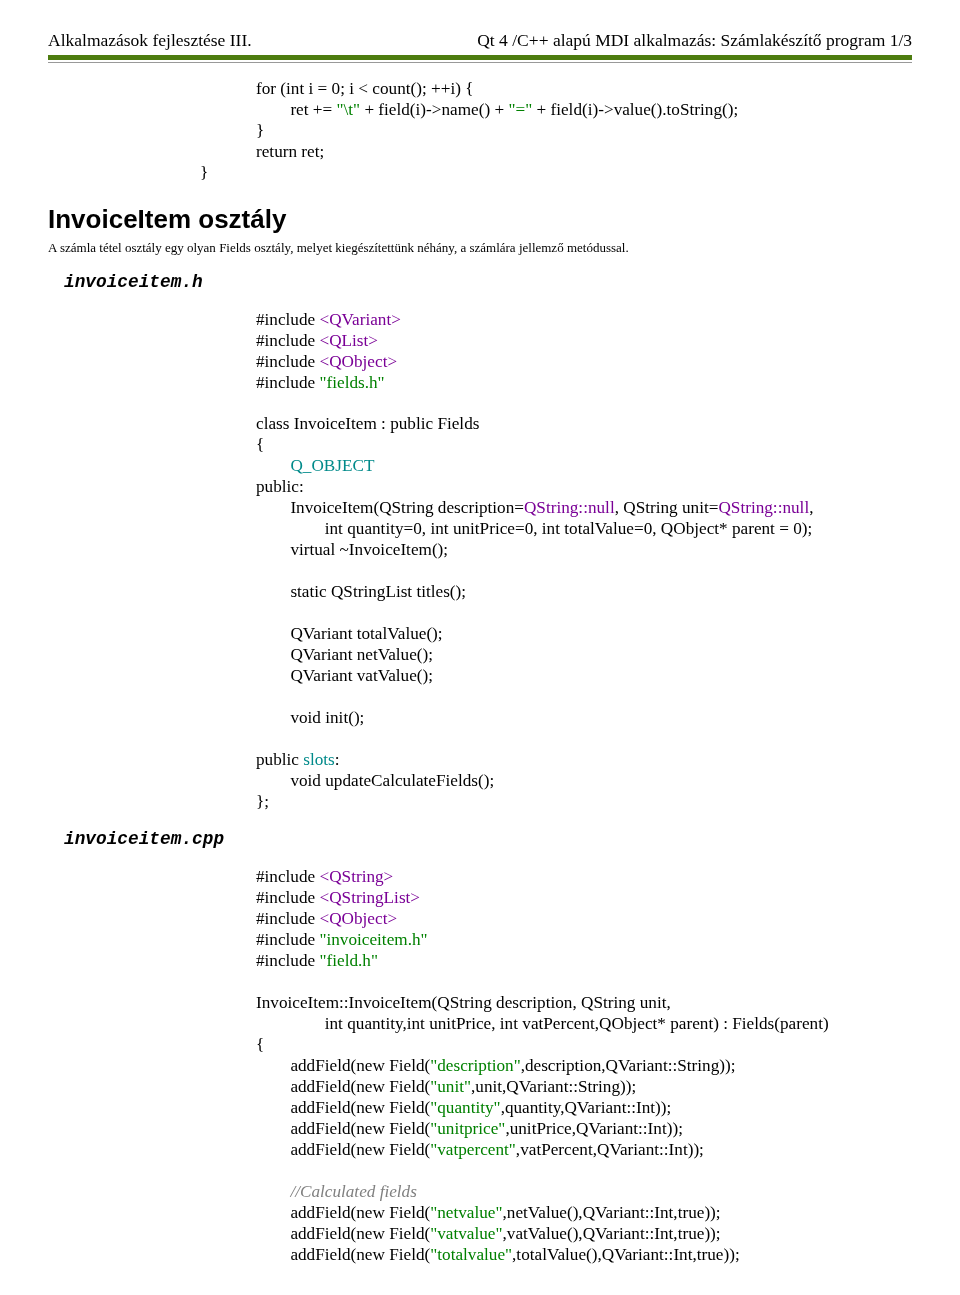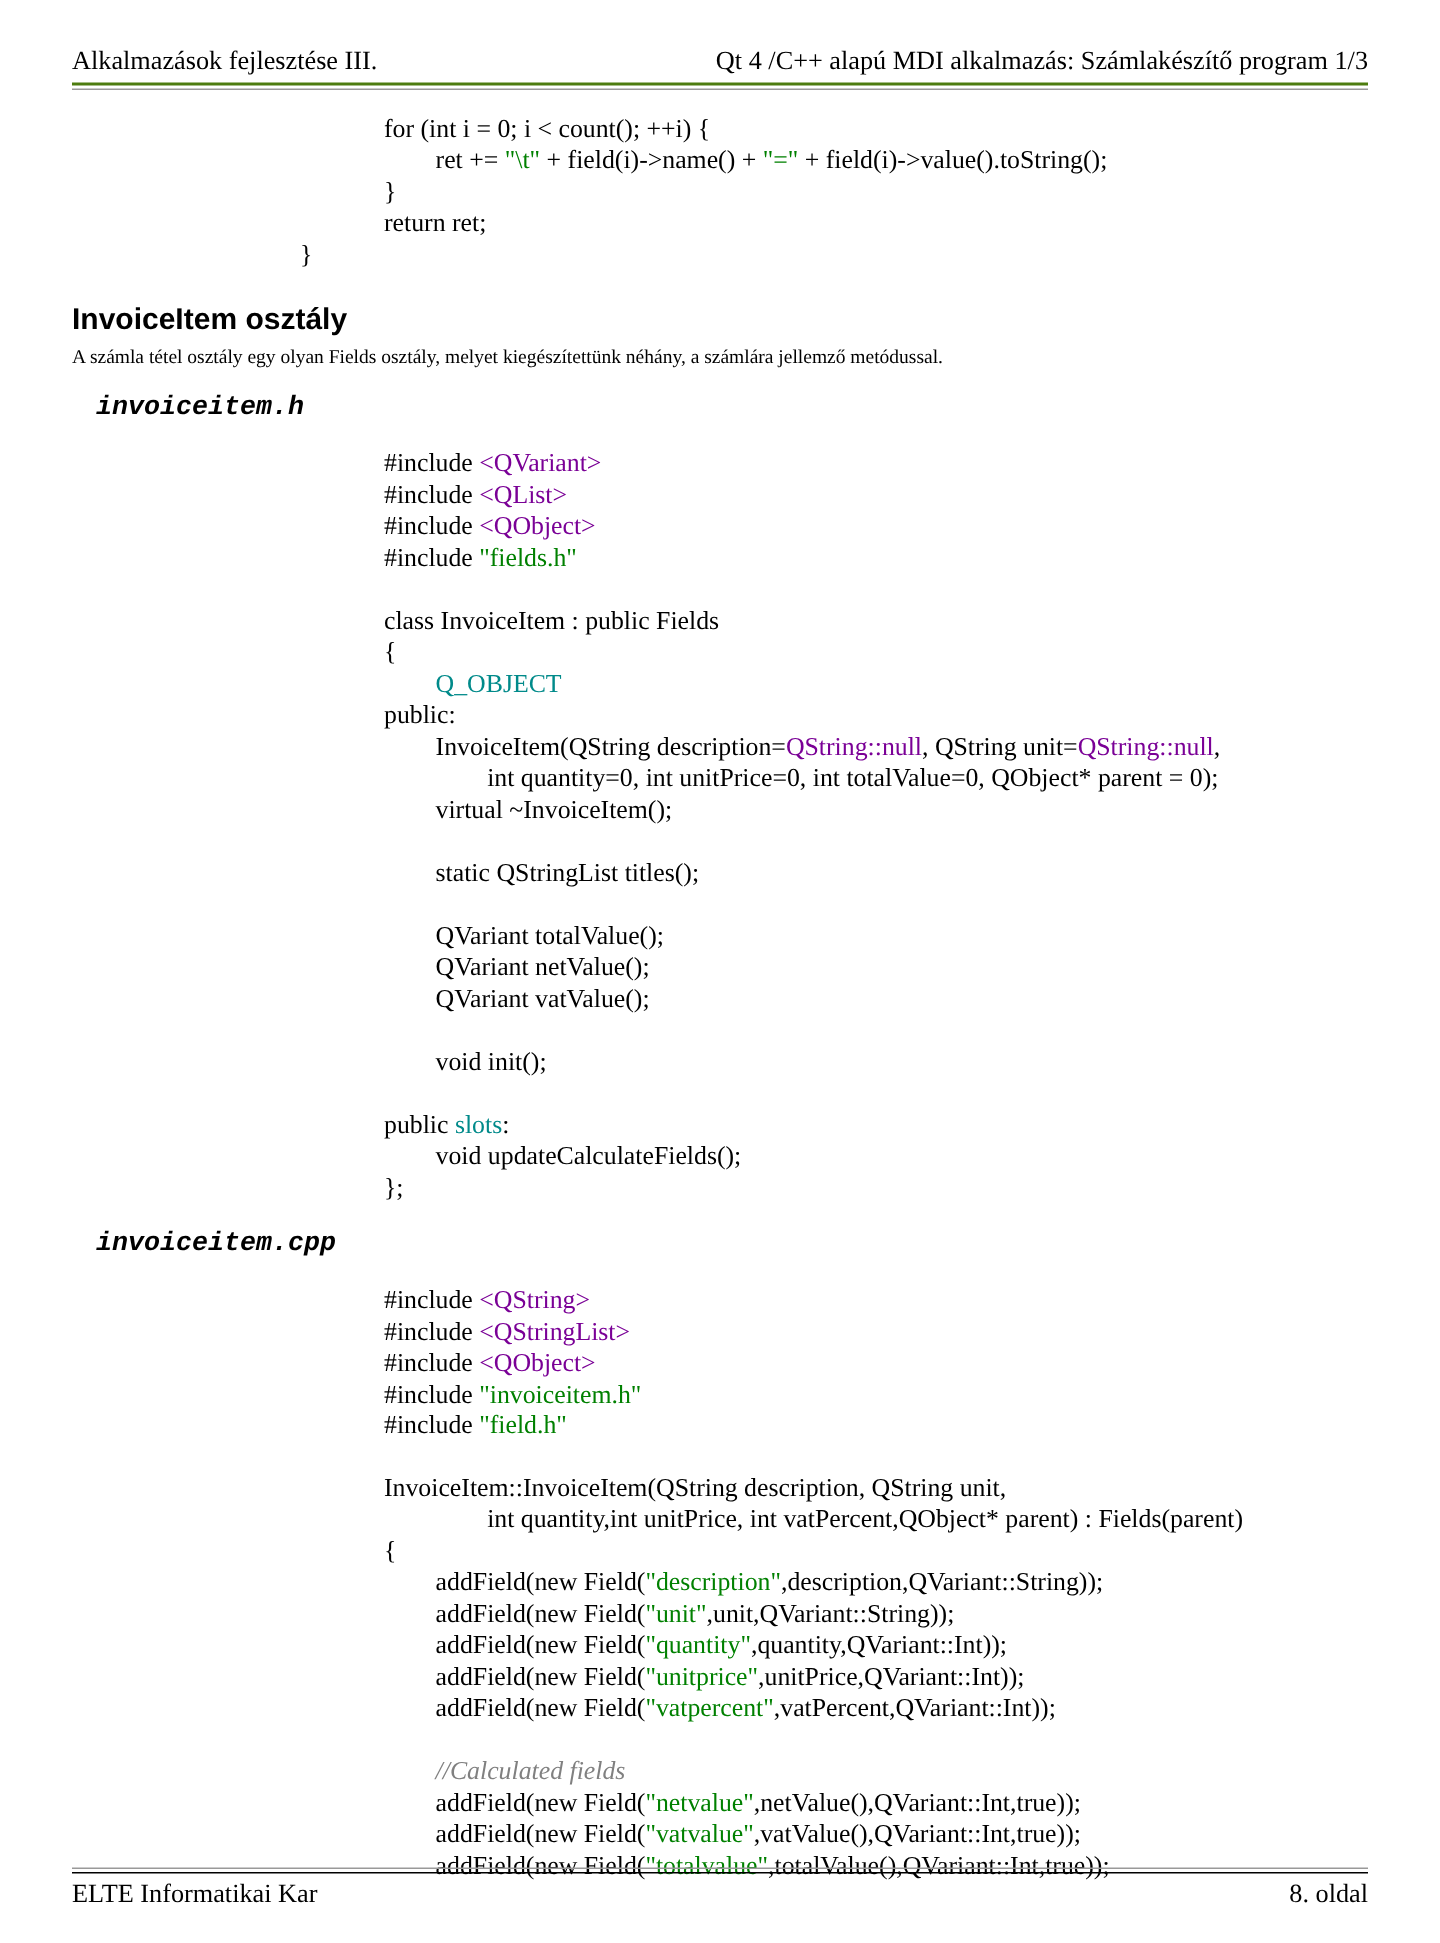--- a/index.html
+++ b/index.html
@@ -18,41 +18,41 @@
   .page {
     width: 960px;
     min-height: 1295px;
     position: relative;
     box-sizing: border-box;
     padding: 30px 48px 0 48px;
   }
   .topbar {
     display: flex;
     justify-content: space-between;
-    border-bottom: 2px solid #4d7c0f;
+    border-bottom: 5px solid #4d7c0f;
     padding-bottom: 4px;
     margin-bottom: 2px;
     font-size: 17.5px;
   }
   .topunder {
     border-bottom: 1px solid #999;
     margin-bottom: 16px;
     height: 0;
   }
   .block {
     margin-left: 208px;
     white-space: pre;
     font-family: "Palatino Linotype", "Book Antiqua", Palatino, Georgia, serif;
     font-size: 17.2px;
     line-height: 1.22;
   }
   .h2 {
     font-family: Arial, Helvetica, sans-serif;
     font-weight: bold;
-    font-size: 20px;
+    font-size: 26px;
     margin-top: 20px;
     margin-bottom: 4px;
   }
   .para {
     font-size: 13px;
     line-height: 1.22;
     margin: 0 0 2px 0;
   }
   .file-label {
     font-style: italic;
@@ -146,22 +146,14 @@
         <span>addField(</span><span class="kw">new</span><span> Field(</span><span class="str">"unit"</span><span>,unit,QVariant::String));</span>
         <span>addField(</span><span class="kw">new</span><span> Field(</span><span class="str">"quantity"</span><span>,quantity,QVariant::Int));</span>
         <span>addField(</span><span class="kw">new</span><span> Field(</span><span class="str">"unitprice"</span><span>,unitPrice,QVariant::Int));</span>
         <span>addField(</span><span class="kw">new</span><span> Field(</span><span class="str">"vatpercent"</span><span>,vatPercent,QVariant::Int));</span>
 
         <span class="com">//Calculated fields</span>
         <span>addField(</span><span class="kw">new</span><span> Field(</span><span class="str">"netvalue"</span><span>,netValue(),QVariant::Int,</span><span class="kw">true</span><span>));</span>
         <span>addField(</span><span class="kw">new</span><span> Field(</span><span class="str">"vatvalue"</span><span>,vatValue(),QVariant::Int,</span><span class="kw">true</span><span>));</span>
         <span>addField(</span><span class="kw">new</span><span> Field(</span><span class="str">"totalvalue"</span><span>,totalValue(),QVariant::Int,</span><span class="kw">true</span><span>));</span></div>
 
-  <div class="footer">
-    <div class="footrule1"></div>
-    <div class="footrule2"></div>
-    <div class="footline">
-      <span>ELTE Informatikai Kar</span>
-      <span>8. oldal</span>
-    </div>
-  </div>
 
 </div>
 
 </body></html>

